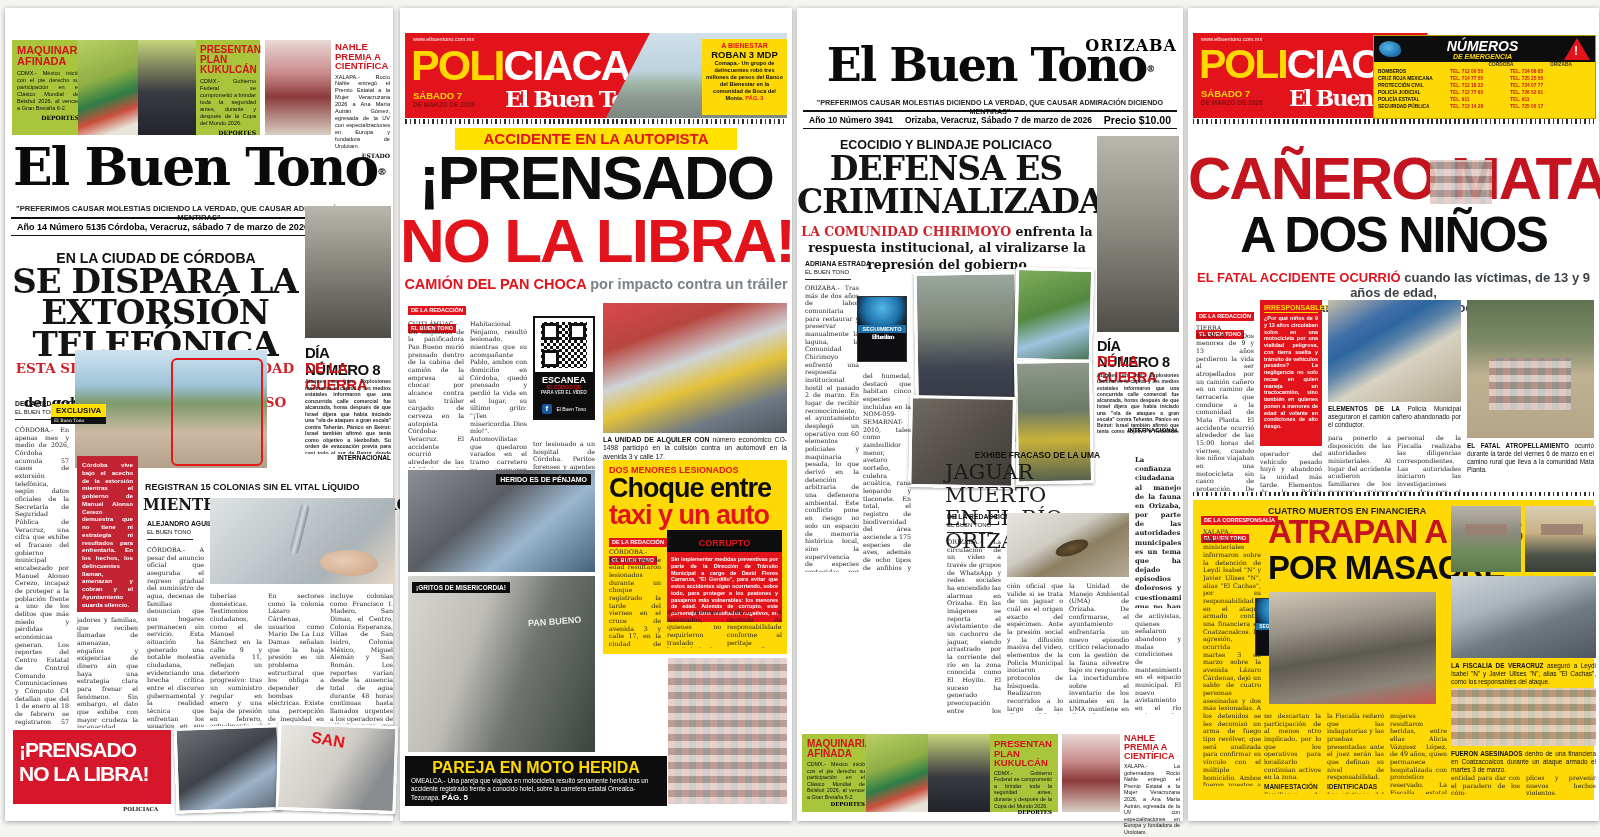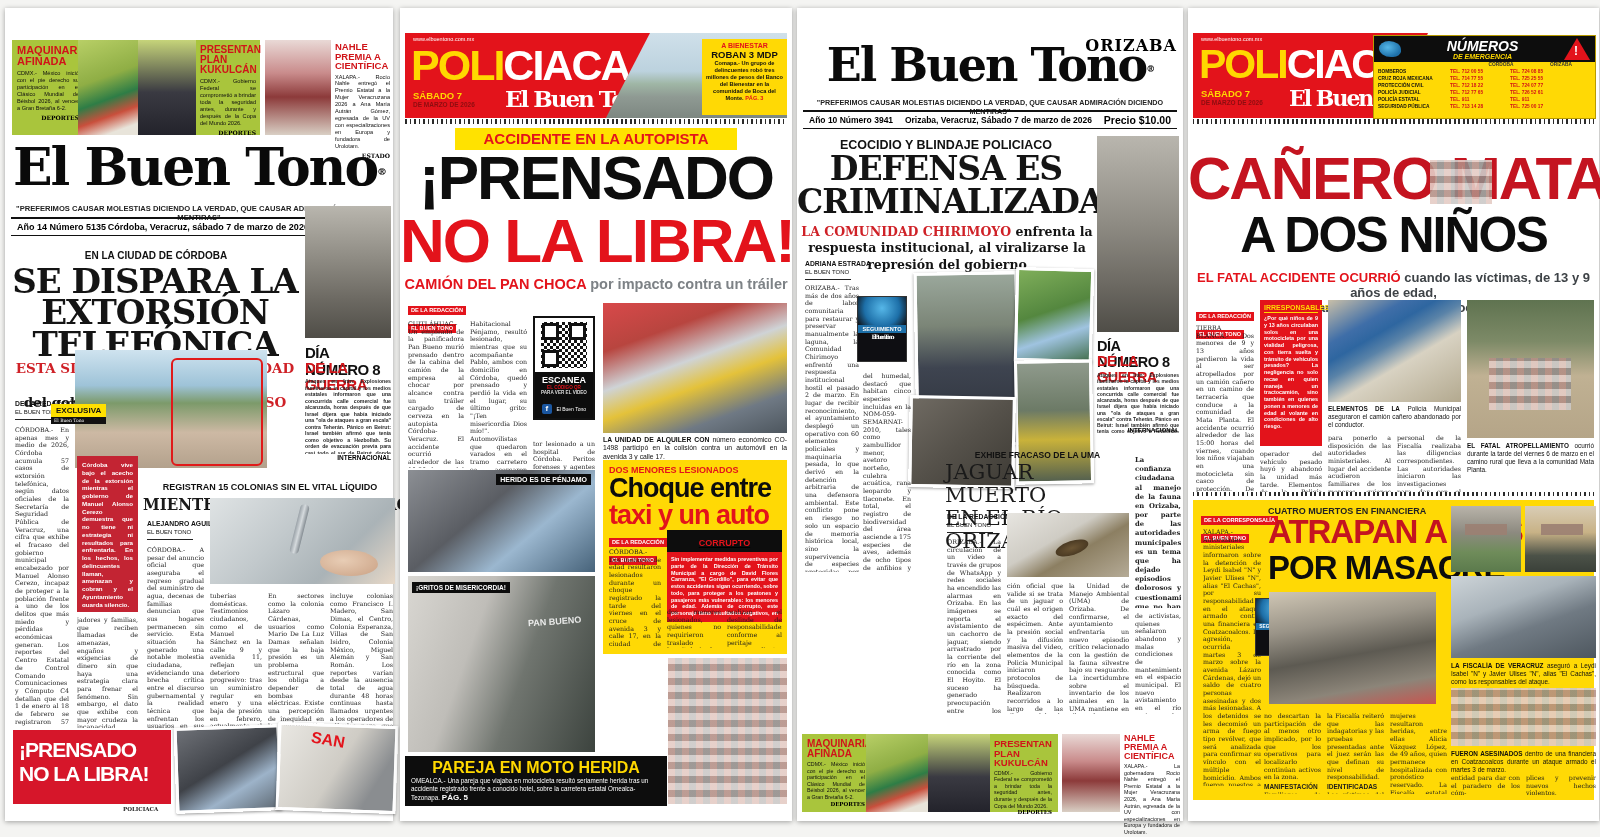--- a/index.html
+++ b/index.html
@@ -67,21 +67,21 @@
     </div>
 
     <div class="abs mast" style="left:0;top:128px;width:388px;font-size:52px;"><span>El Buen Tono</span><span style="font-size:10px;vertical-align:middle;">®</span></div>
     <div class="abs k" style="left:0;top:196px;width:388px;text-align:center;font-size:7.6px;color:#222;">"PREFERIMOS CAUSAR MOLESTIAS DICIENDO LA VERDAD, QUE CAUSAR ADMIRACIÓN DICIENDO MENTIRAS"</div>
     <div class="abs infobar" style="left:6px;top:209px;width:364px;">
       <span class="k" style="font-size:9px;">Año 14  Número 5135</span>
       <span class="k" style="font-size:9px;">Córdoba, Veracruz, sábado 7 de marzo de 2026</span>
       <span class="k" style="font-size:11px;">Precio $10.00</span>
     </div>
 
-    <div class="abs k" style="left:10px;top:242px;width:282px;text-align:center;font-size:10px;color:#111;">EN LA CIUDAD DE CÓRDOBA</div>
+    <div class="abs k" style="left:10px;top:242px;width:282px;text-align:center;font-size:14px;color:#111;">EN LA CIUDAD DE CÓRDOBA</div>
     <div class="abs hl" style="left:0px;top:258px;width:300px;font-size:34px;line-height:0.92;">
       <div>SE DISPARA LA</div>
       <div>EXTORSIÓN</div>
       <div>TELEFÓNICA</div>
     </div>
     <div class="abs serif" style="left:4px;top:352px;width:292px;text-align:center;font-weight:bold;font-size:13.5px;line-height:1.25;color:#141414;">
       <span class="red">ESTA SITUACIÓN DE INSEGURIDAD</span><span> exhibe la ineficacia</span><br>
       <span>del gobierno de </span><span class="red">MANUEL ALONSO CEREZO</span>
     </div>
     <div class="abs byl" style="left:10px;top:392px;">
@@ -103,21 +103,21 @@
     <div class="abs c" style="left:72px;top:608px;width:61px;height:112px;">jadores y familias, que reciben llamadas de amenazas, engaños y exigencias de dinero sin que haya una estrategia clara para frenar el fenómeno. Sin embargo, el dato que exhibe con mayor crudeza la incapacidad institucional es el de la extorsión telefónica: 57 casos denunciados en apenas mes y medio, víctimas que terminan pagando por miedo y autoridades que ni siquiera pueden informar si hay responsables tras las rejas.</div>
 
     <div class="abs" style="left:300px;top:198px;width:86px;">
       <div class="photo" style="left:0;top:0;width:86px;height:132px;background:linear-gradient(180deg,#b9b6ae 0%,#8e8b83 40%,#6d6a63 70%,#4f4d47 100%);"></div>
       <div class="abs k" style="top:138px;font-size:15px;letter-spacing:-0.5px;color:#101010;">DÍA NÚMERO 8</div>
       <div class="abs k" style="top:153px;font-size:15px;letter-spacing:-0.5px;color:#d01419;">DE LA GUERRA</div>
       <div class="abs cap" style="top:172px;width:86px;height:76px;font-size:5.2px;font-weight:bold;color:#2a2a2a;">Ataques en Irán: Explosiones iluminaron la capital y los medios estatales informaron que una concurrida calle comercial fue alcanzada, horas después de que Israel dijera que había iniciado una "ola de ataques a gran escala" contra Teherán. Pánico en Beirut: Israel también afirmó que tenía como objetivo a Hezbollah. Su orden de evacuación previa para casi todo el sur de Beirut, donde se cree que viven más de medio millón de personas, elevó los temores a un nuevo nivel. El nuevo líder de Irán: el presidente Trump dijo que tiene personas en mente que serían buenos candidatos para liderar Irán, mientras el consejo de tres hombres que dirige el país se prepara para presentar a un nuevo líder supremo. Por su parte, la guerra en Irán ha provocado un "aumento significativo de la demanda" de productos energéticos rusos, declaró este viernes el portavoz del Kremlin, Dmitry Peskov.</div>
       <div class="abs k" style="top:248px;right:0;font-size:6.5px;">INTERNACIONAL</div>
     </div>
 
-    <div class="abs k" style="left:140px;top:474px;width:250px;text-align:center;font-size:9px;color:#111;">REGISTRAN 15 COLONIAS SIN EL VITAL LÍQUIDO</div>
+    <div class="abs k" style="left:140px;top:474px;width:250px;font-size:9px;color:#111;">REGISTRAN 15 COLONIAS SIN EL VITAL LÍQUIDO</div>
     <div class="abs serif" style="left:138px;top:486px;width:252px;font-weight:bold;font-size:17.5px;white-space:nowrap;transform:scaleX(.86);transform-origin:left;color:#1a1a1a;">MIENTE ALCALDE; NO HAY AGUA</div>
     <div class="abs byl" style="left:142px;top:512px;">
       <span>ALEJANDRO AGUILAR</span><br>
       <span style="font-weight:normal;font-size:6px;">EL BUEN TONO</span>
       <span class="u"></span>
     </div>
     <div class="abs c" style="left:142px;top:538px;width:57px;height:182px;">CÓRDOBA.- A pesar del anuncio oficial que aseguraba el regreso gradual del suministro de agua, decenas de familias denuncian que sus hogares permanecen sin servicio. Esta situación ha generado una notable molestia ciudadana, evidenciando una brecha crítica entre el discurso gubernamental y la realidad técnica que enfrentan los usuarios en sus domicilios. El alcalde Manuel Alonso Cerezo informó recientemente que, tras concluir las reparaciones en el acueducto proveniente de Nogales, los captadores habían comenzado su llenado para iniciar la distribución. No obstante, horas después de este reporte, habitantes de diversas zonas de la ciudad confirmaron que el líquido sigue sin llegar a las</div>
     <div class="photo" style="left:205px;top:490px;width:185px;height:86px;background:linear-gradient(135deg,#dfe3e4 0%,#c2c9cc 40%,#aab3b7 70%,#e8d9c8 100%);">
       <div class="abs" style="left:85px;top:6px;width:9px;height:50px;background:linear-gradient(90deg,#9aa2a8,#d5dadd,#848c92);border-radius:4px;transform:rotate(14deg);"></div>
       <div class="abs" style="left:110px;top:52px;width:58px;height:26px;background:radial-gradient(ellipse at 40% 40%,#e8cdb5,#caa184);border-radius:50% 60% 50% 60%;"></div>

